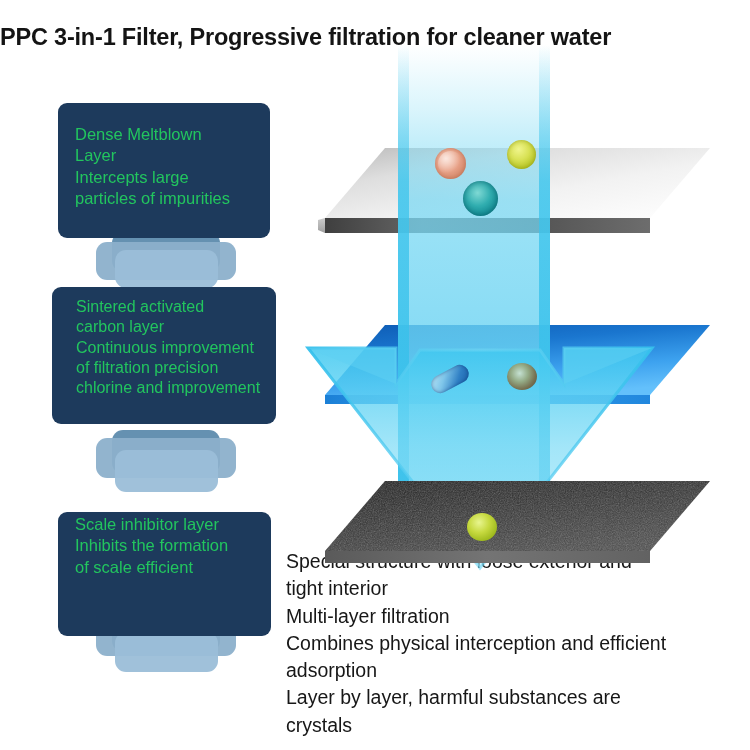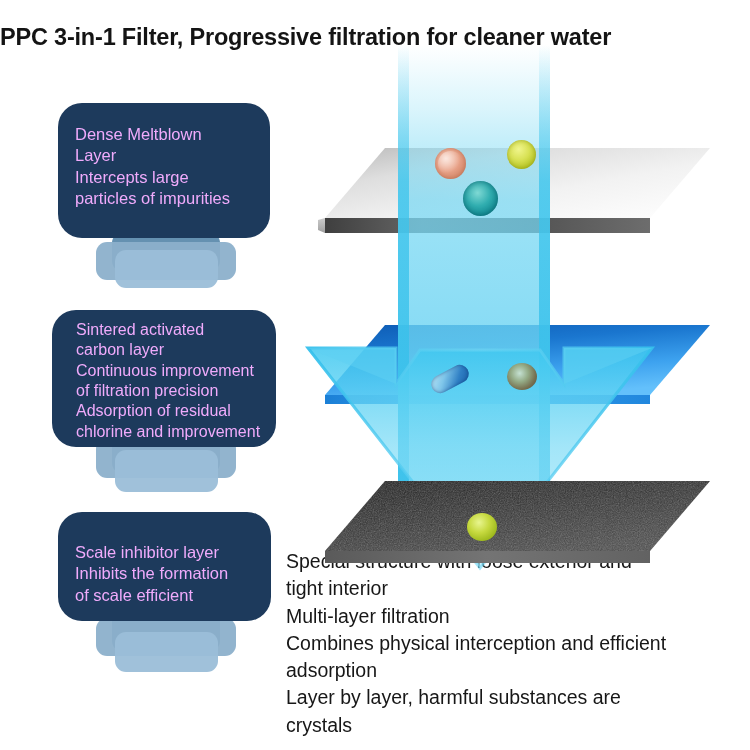--- a/index.html
+++ b/index.html
@@ -20,34 +20,34 @@
     font-weight:700;
     color:#141414;
     letter-spacing:-0.2px;
     white-space:nowrap;
   }
 
   
   .infobox{
     position:absolute;
     background:#1d3a5c;
-    border-radius:24px;
-    color:#f0abfc;
+    border-radius:9px;
+    color:#22c55e;
     box-sizing:border-box;
     padding:14px 16px 12px 17px;
     font-size:16.5px;
     line-height:1.30;
     font-weight:400;
     z-index:6;
   }
   .infobox .ln{display:block;white-space:nowrap;}
 
   #box1{left:58px;top:103px;width:212px;height:135px;padding-top:21px;}
-  #box2{left:52px;top:310px;width:224px;height:137px;padding-top:10px;font-size:16px;line-height:1.27;padding-left:24px;}
-  #box3{left:58px;top:512px;width:213px;height:109px;padding-top:30px;}
+  #box2{left:52px;top:287px;width:224px;height:137px;padding-top:10px;font-size:16px;line-height:1.27;padding-left:24px;}
+  #box3{left:58px;top:512px;width:213px;height:124px;padding-top:2px;}
 
   
   .conn{position:absolute;z-index:3;}
   .conn .c{position:absolute;border-radius:11px;}
 
   #conn1{left:96px;top:232px;width:140px;height:78px;}
   #conn1 .a{left:16px;top:0px;width:108px;height:40px;background:rgba(93,139,173,0.95);}
   #conn1 .b{left:0px;top:10px;width:140px;height:38px;background:rgba(140,176,203,0.95);}
   #conn1 .d{left:19px;top:18px;width:103px;height:38px;background:rgba(155,190,216,0.95);}
 
@@ -269,21 +269,20 @@
     <span class="ln">Layer</span>
     <span class="ln">Intercepts large</span>
     <span class="ln">particles of impurities</span>
   </div>
 
   <div class="infobox" id="box2">
     <span class="ln">Sintered activated</span>
     <span class="ln">carbon layer</span>
     <span class="ln">Continuous improvement</span>
     <span class="ln">of filtration precision</span>
-    <span class="ln">Adsorption of residual</span>
     <span class="ln">chlorine and improvement</span>
   </div>
 
   <div class="infobox" id="box3">
     <span class="ln">Scale inhibitor layer</span>
     <span class="ln">Inhibits the formation</span>
     <span class="ln">of scale efficient</span>
   </div>
 
   <div class="feattext">

